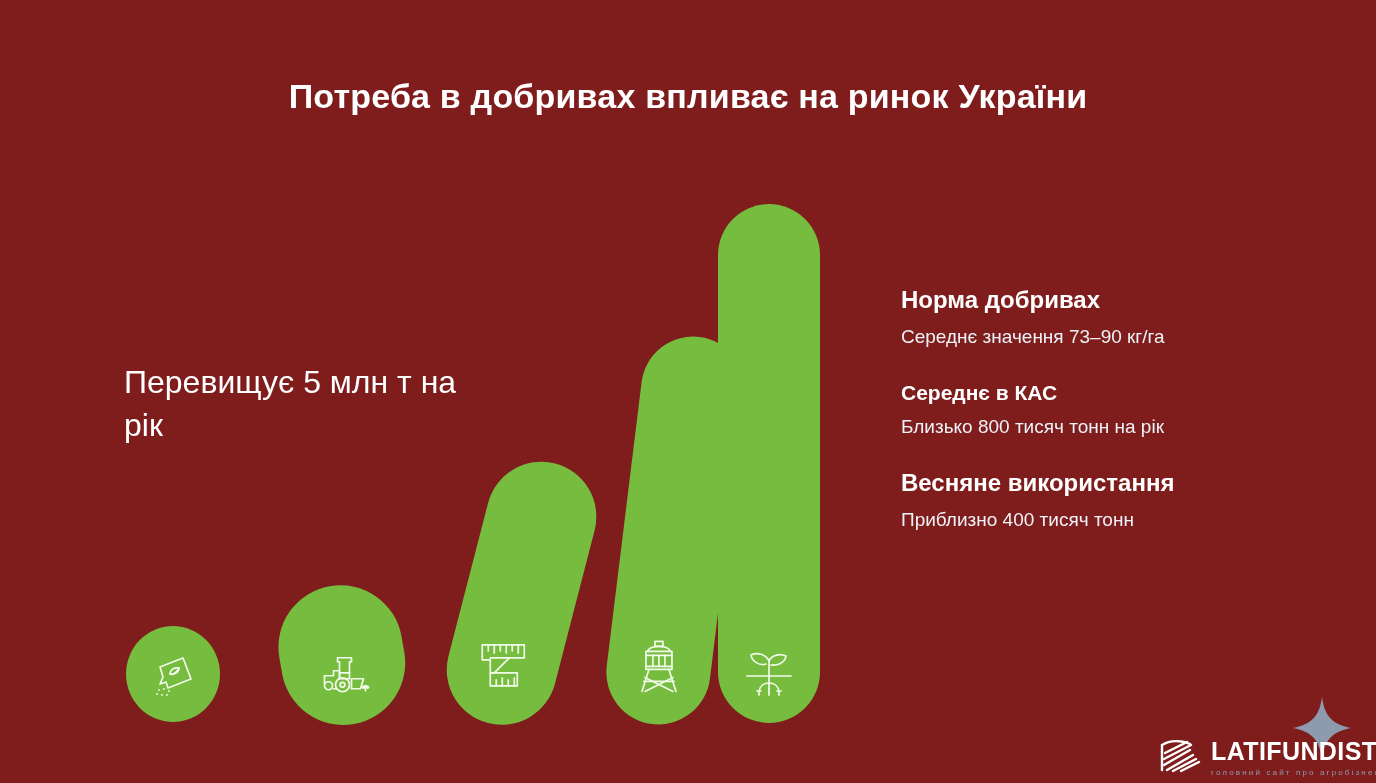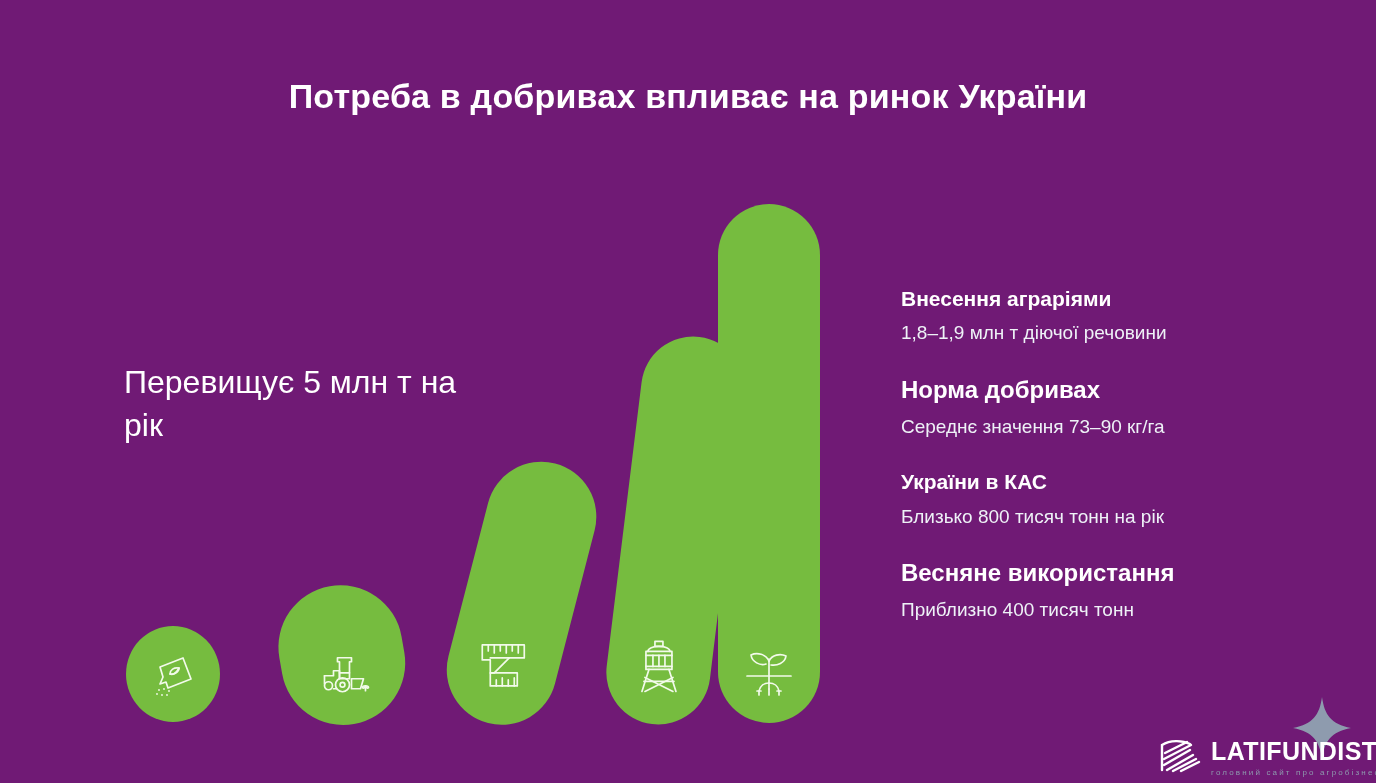--- a/index.html
+++ b/index.html
@@ -6,21 +6,21 @@
   html, body {
     margin: 0;
     padding: 0;
     background: #16243a;
   }
   .stage {
     position: relative;
     width: 1376px;
     height: 783px;
     overflow: hidden;
-    background: #701a75;
+    background: #7f1d1d;
     font-family: "Liberation Sans", "DejaVu Sans", sans-serif;
     -webkit-font-smoothing: antialiased;
   }
 
   
   .title {
     position: absolute;
     left: 0;
     top: 78px;
     width: 1376px;
@@ -242,32 +242,28 @@
           <path d="M38 44 v4 M36 44 h4"></path>
           <path d="M28 42 v6"></path>
         </svg>
       </span>
     </div>
 
   </div>
 
   <div class="stats">
 
-    <div class="stat">
-      <p class="stat-title">Внесення аграріями</p>
-      <p class="stat-value">1,8–1,9 млн т діючої речовини</p>
-    </div>
 
     <div class="stat">
       <p class="stat-title big">Норма добривах</p>
       <p class="stat-value">Середнє значення 73–90 кг/га</p>
     </div>
 
     <div class="stat">
-      <p class="stat-title">України в КАС</p>
+      <p class="stat-title">Середнє в КАС</p>
       <p class="stat-value">Близько 800 тисяч тонн на рік</p>
     </div>
 
     <div class="stat">
       <p class="stat-title big">Весняне використання</p>
       <p class="stat-value">Приблизно 400 тисяч тонн</p>
     </div>
 
   </div>
 

